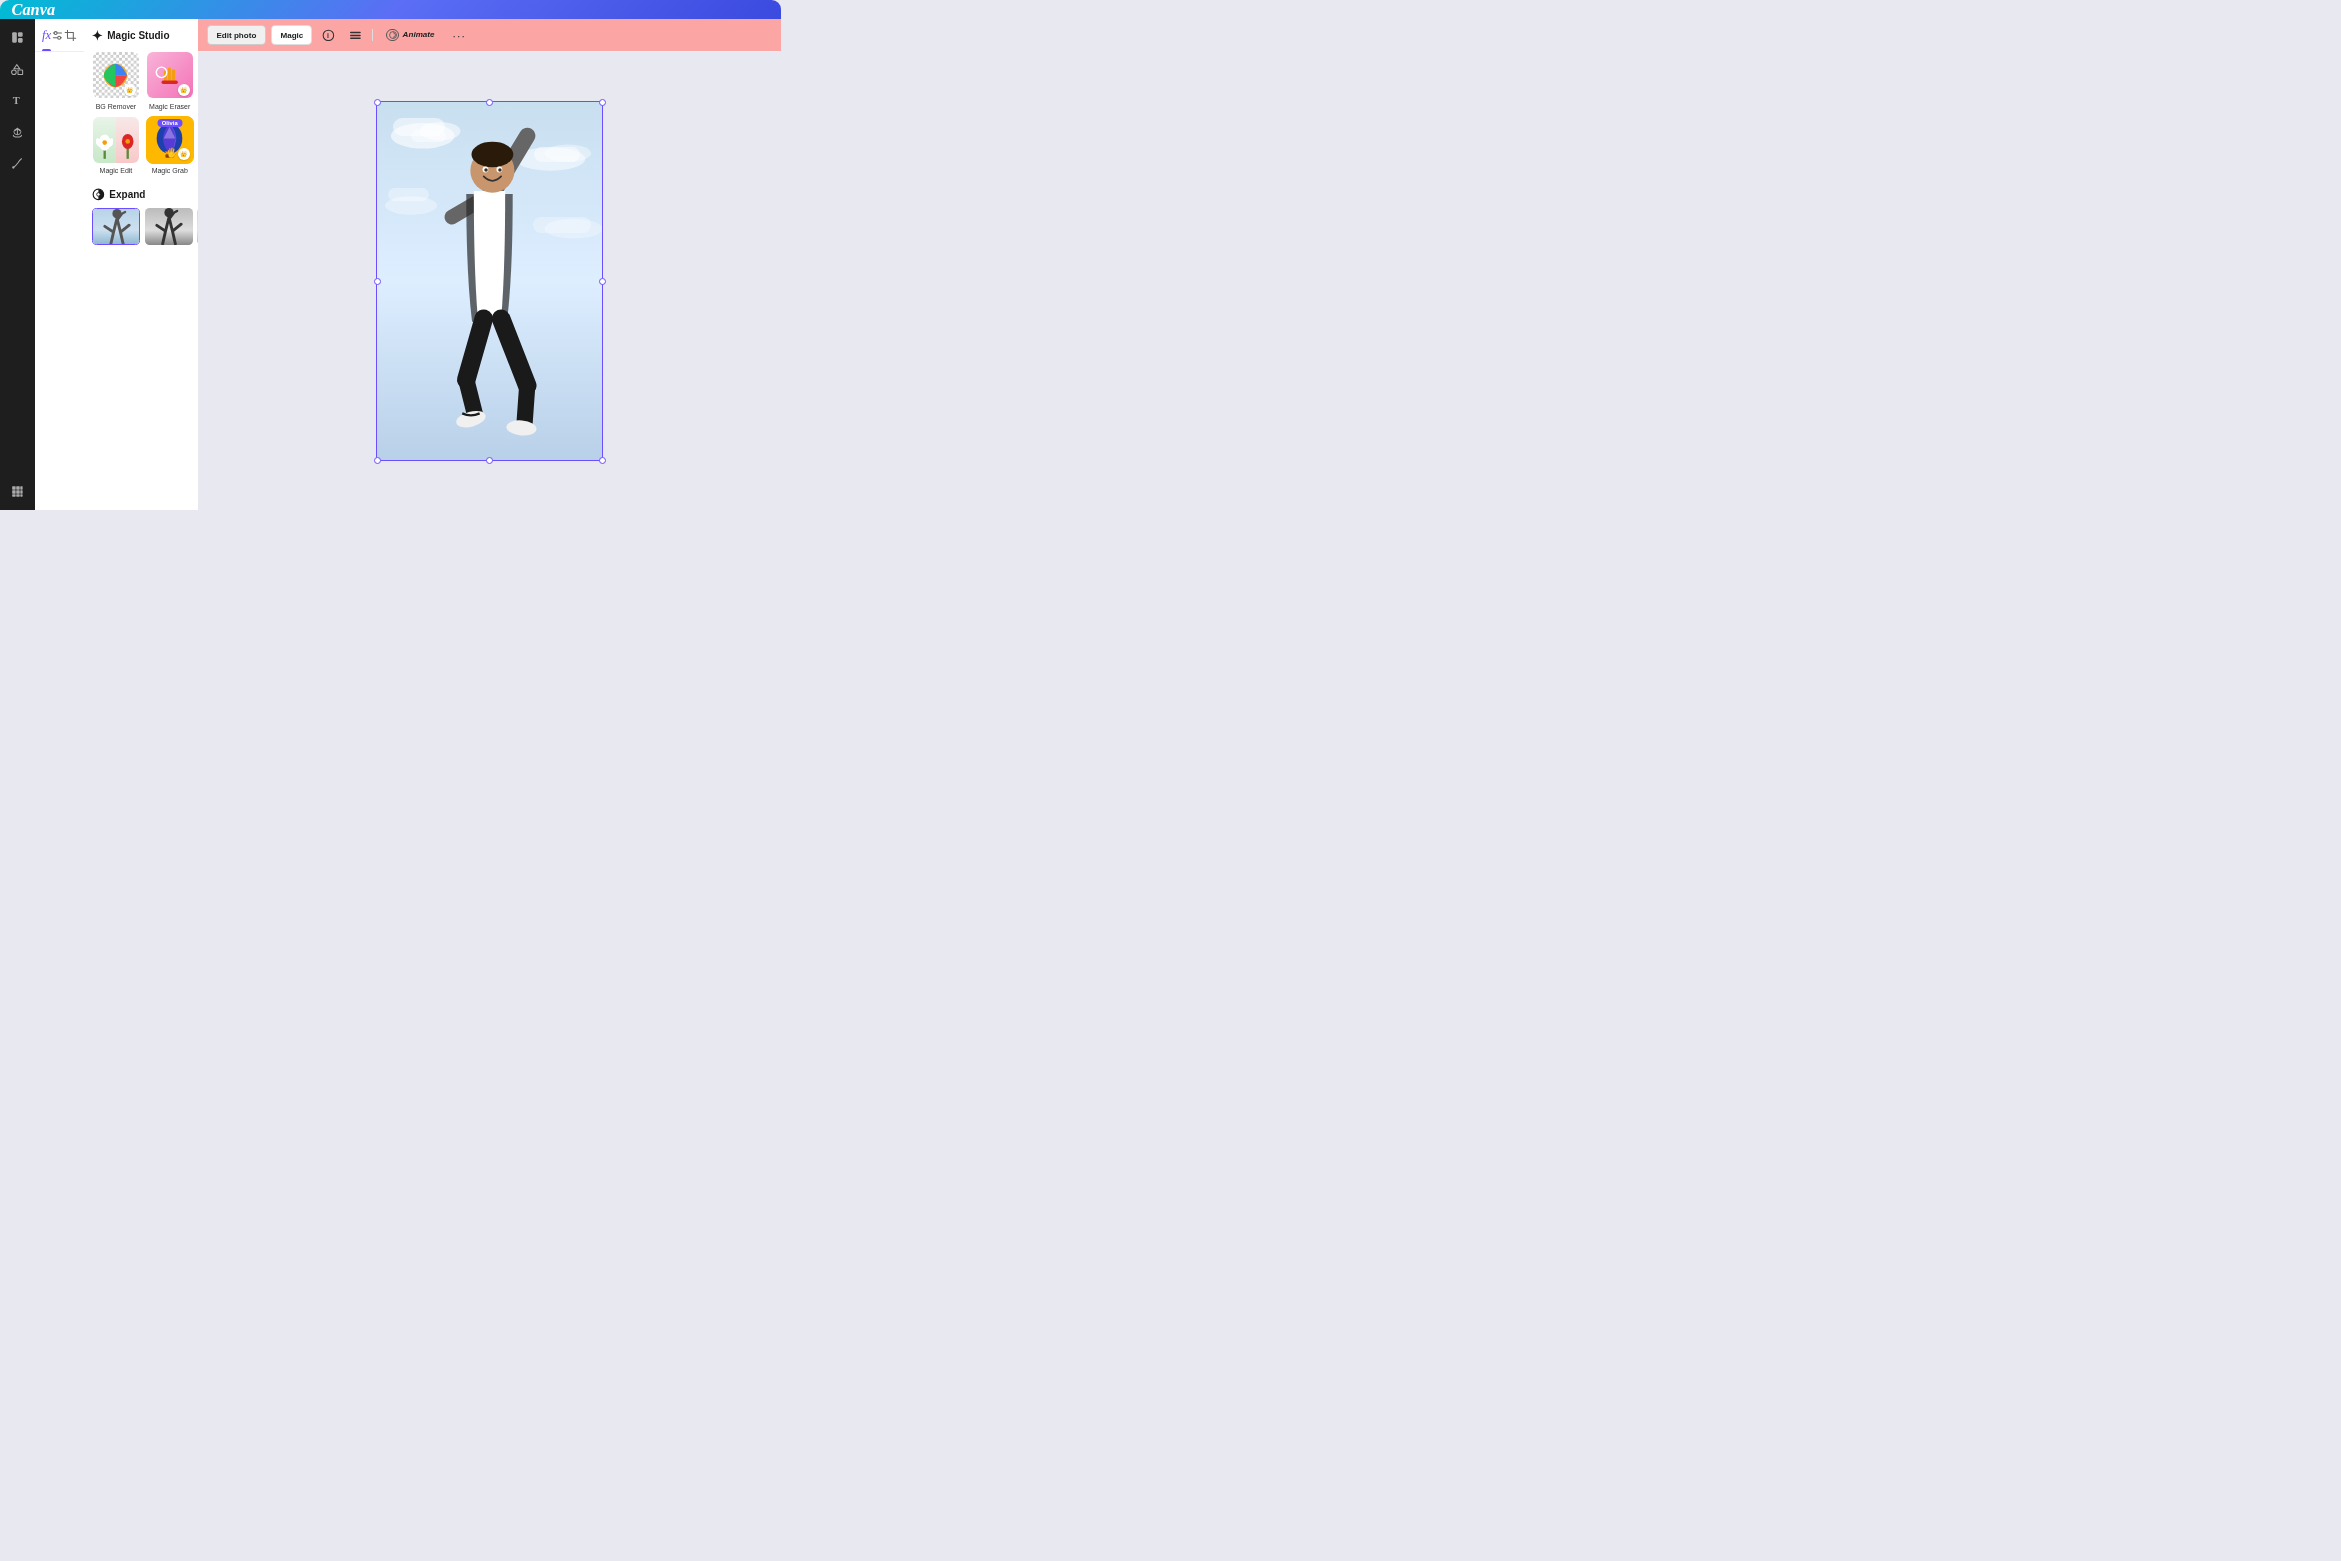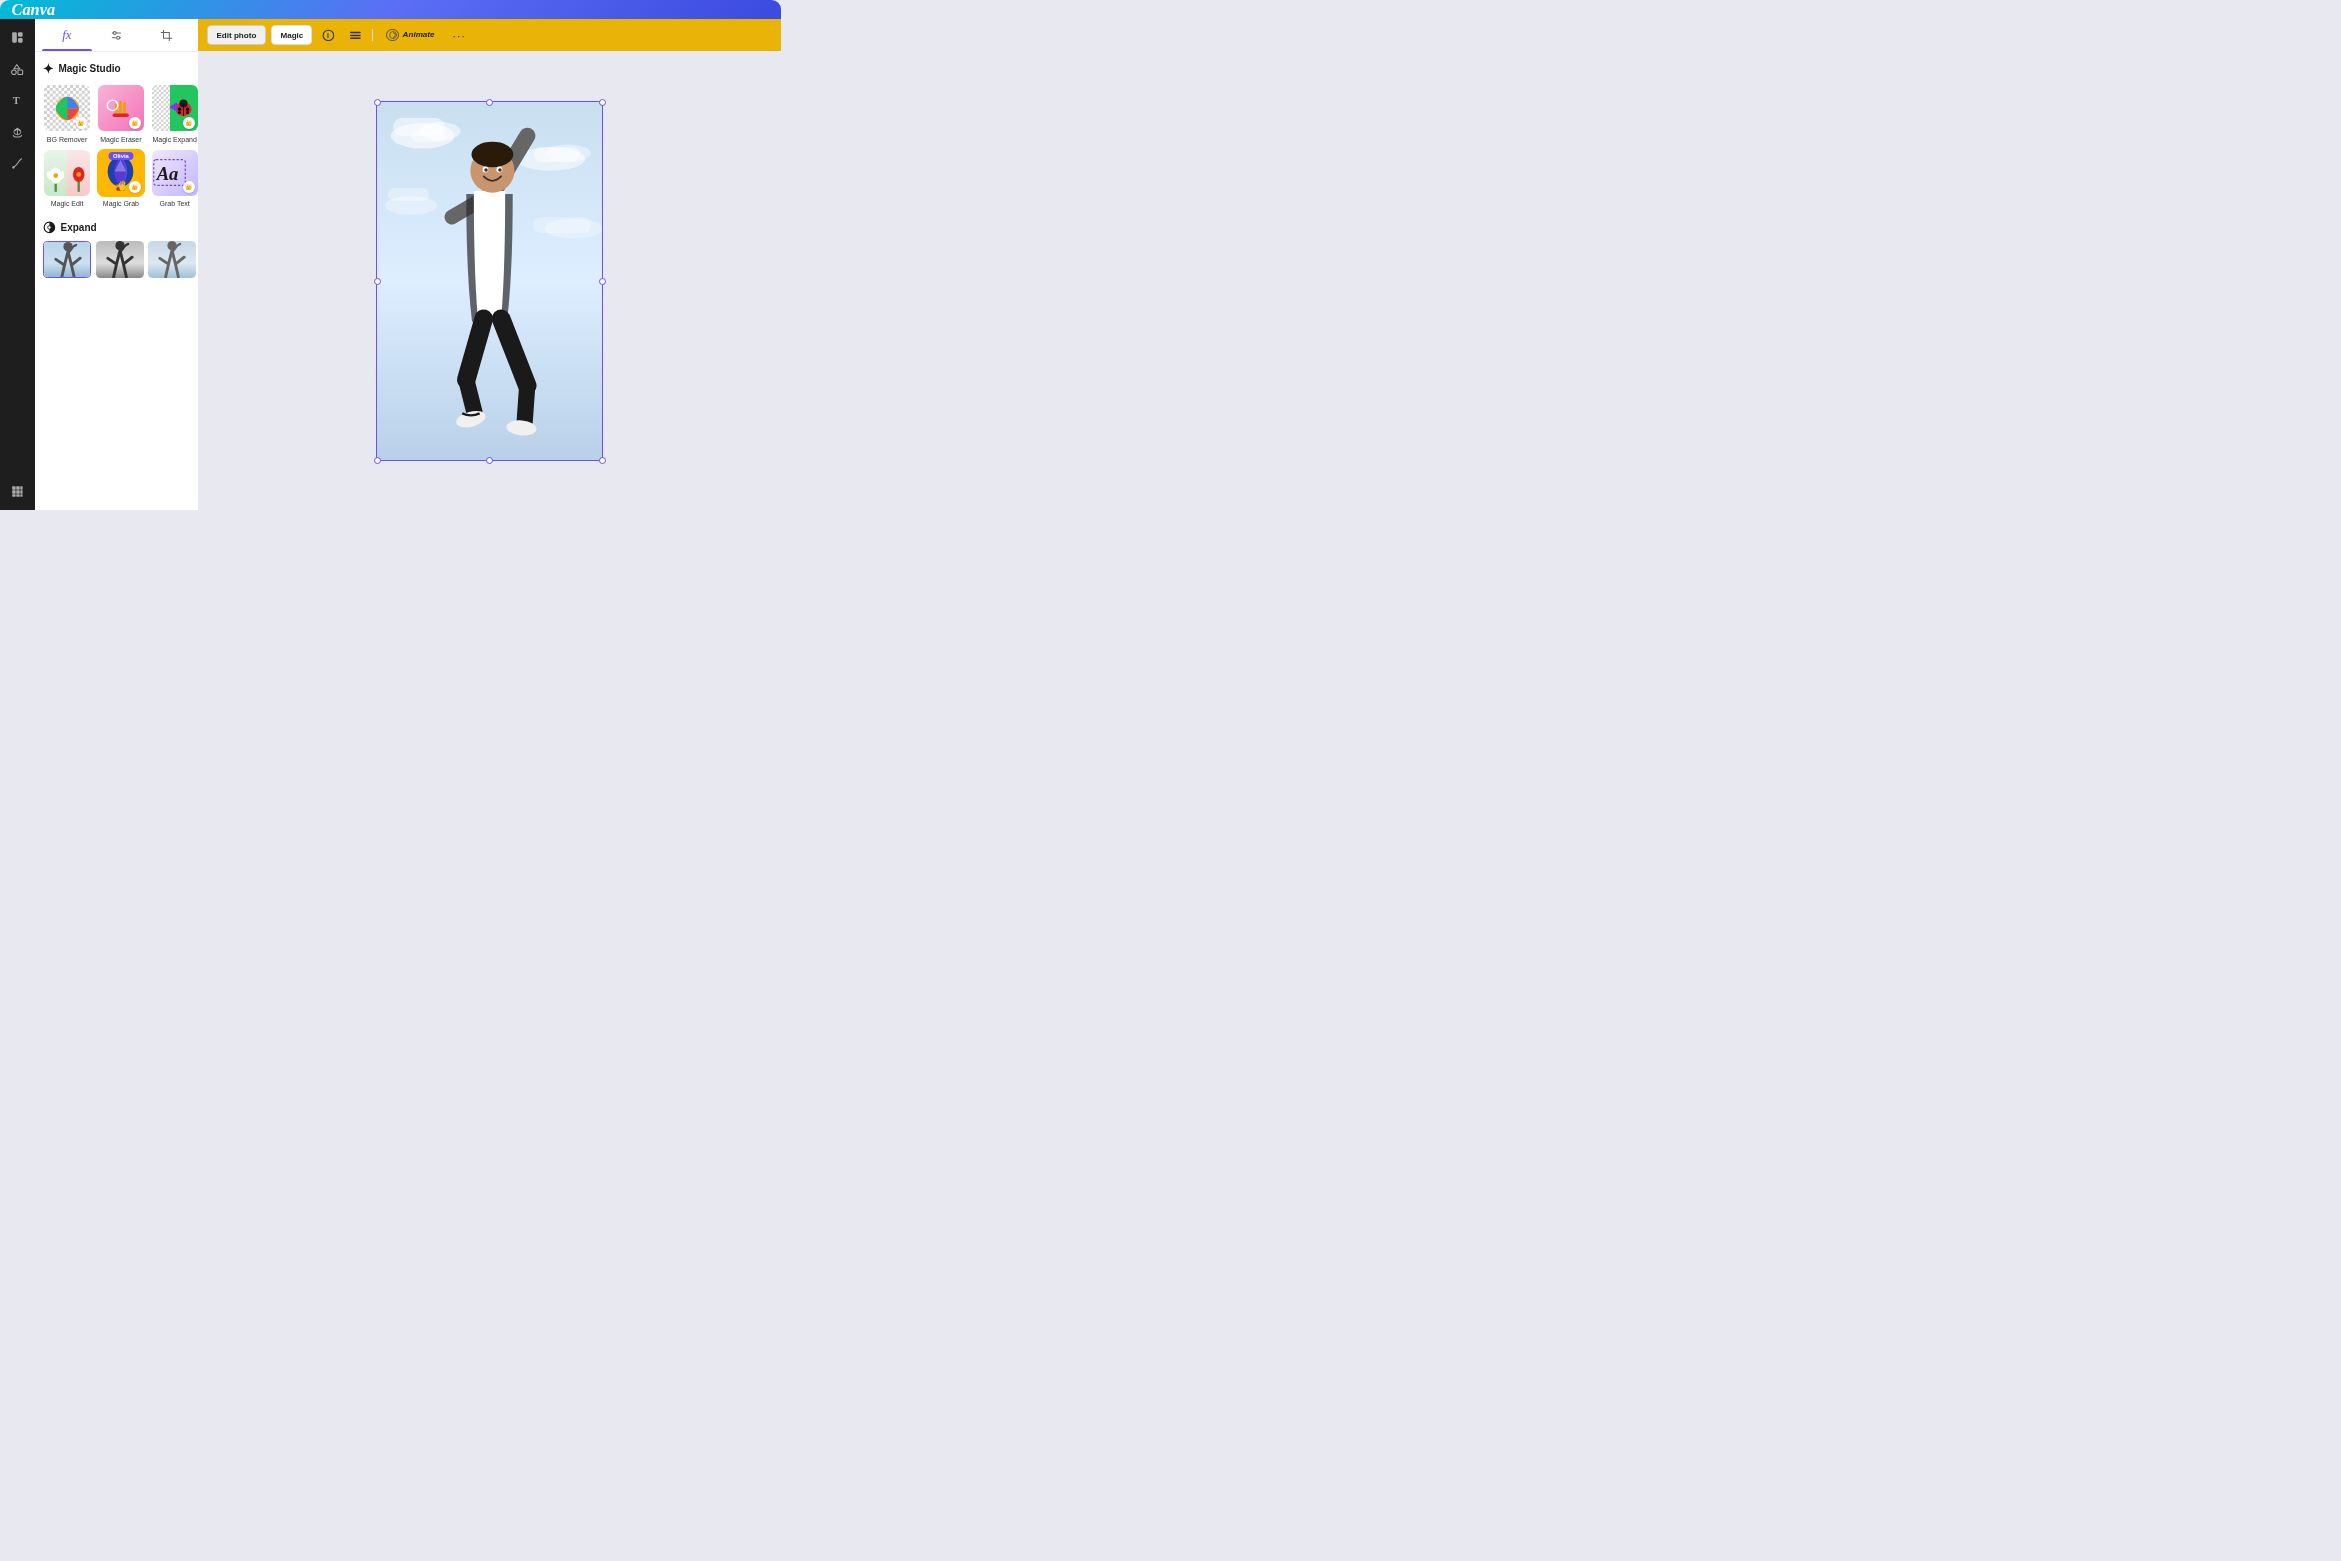--- a/index.html
+++ b/index.html
@@ -57,21 +57,21 @@
       border-radius: 4.6px;
       font-size: 10.5px;
     }
     .sidebar-icon.active { color: white; }
 
     
     .panel {
       width: 163px;
       background: white;
       display: flex;
-      flex-direction: column;
+      flex-direction: row;
       overflow: hidden;
     }
 
     
     .panel-tabs {
       display: flex;
       align-items: center;
       border-bottom: 0.6px solid #eee;
       padding: 0 7px;
       height: 33px;
@@ -214,21 +214,21 @@
     .right-area {
       flex: 1;
       display: flex;
       flex-direction: column;
       background: #e8e8f0;
     }
 
     
     .top-toolbar {
       height: 33px;
-      background: #eab308;
+      background: #fca5a5;
       border-bottom: 0.6px solid #eee;
       display: flex;
       align-items: center;
       padding: 0 9.3px;
       gap: 5.8px;
     }
     .toolbar-btn {
       padding: 4.1px 8.1px;
       border-radius: 4.6px;
       border: 0.9px solid #ddd;

